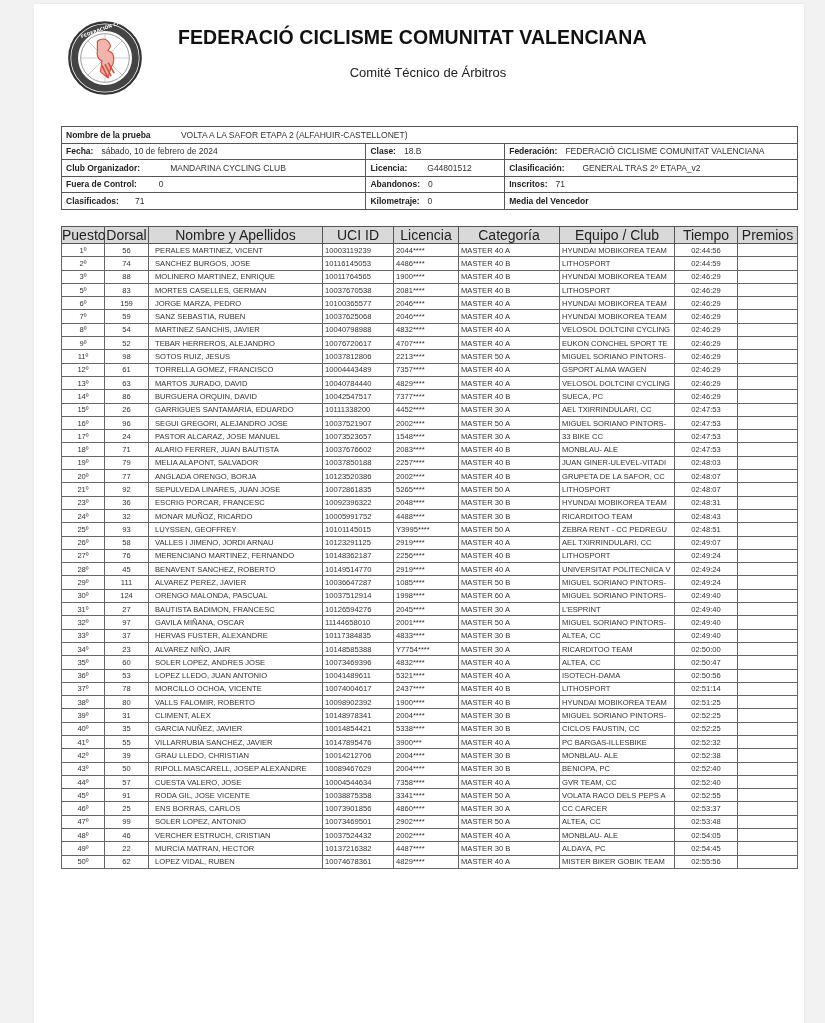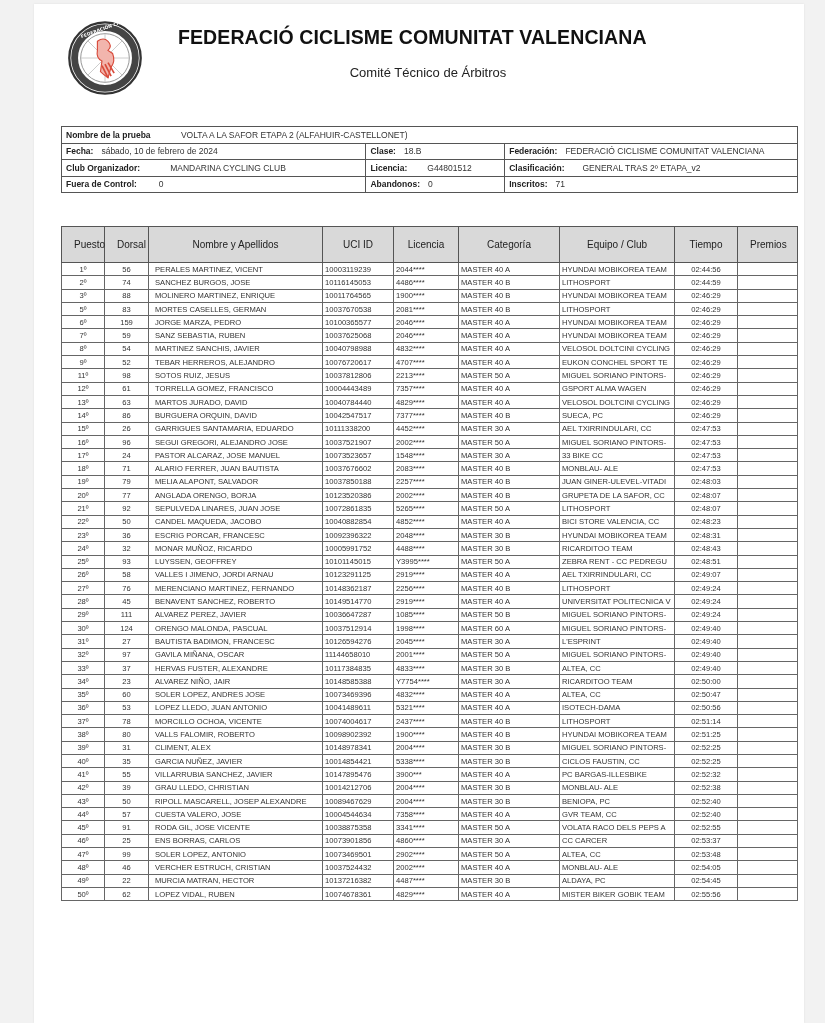--- a/index.html
+++ b/index.html
@@ -38,21 +38,21 @@
   }
   .info .lbl { font-weight: bold; color: #222; margin-right: 8px; }
   .info .val { color: #333; }
   .results {
     position: absolute; left: 61px; top: 226px; width: 736px;
     border-collapse: collapse; font-size: 7.6px; table-layout: fixed;
     border: 1px solid #444;
   }
   .results th {
     background: #d9d9d9; font-weight: normal; color: #222; height: 11px;
-    border: 1px solid #555; padding: 12px; font-size: 10px;
+    border: 1px solid #555; padding: 0; font-size: 14px;
   }
   .results td {
     border: 1px solid #666; height: 12.3px; padding: 0 2px; color: #333;
     white-space: nowrap; overflow: hidden; line-height: 11px;
   }
   .c { text-align: center; }
   .l { text-align: left; }
   .name { padding-left: 6px !important; }
 </style>
 </head>
@@ -106,20 +106,25 @@
   <tr>
     <td><span class="lbl">Club Organizador:</span><span class="val" style="margin-left:22px">MANDARINA CYCLING CLUB</span></td>
     <td><span class="lbl">Licencia:</span><span class="val" style="margin-left:12px">G44801512</span></td>
     <td><span class="lbl">Clasificación:</span><span class="val" style="margin-left:10px">GENERAL TRAS 2º ETAPA_v2</span></td>
   </tr>
   <tr>
     <td><span class="lbl">Fuera de Control:</span><span class="val" style="margin-left:14px">0</span></td>
     <td><span class="lbl">Abandonos:</span><span class="val">0</span></td>
     <td><span class="lbl">Inscritos:</span><span class="val">71</span></td>
   </tr>
+  <tr>
+    <td><span class="lbl">Clasificados:</span><span class="val" style="margin-left:8px">71</span></td>
+    <td><span class="lbl">Kilometraje:</span><span class="val">0</span></td>
+    <td><span class="lbl">Media del Vencedor</span><span class="val"></span></td>
+  </tr>
 </tbody>
   </table>
 
 <table class="results">
   <colgroup>
     <col style="width:43px">
       <col style="width:44px">
       <col style="width:174px">
       <col style="width:71px">
       <col style="width:65px">
@@ -345,31 +350,20 @@
         <td class="c">92</td>
         <td class="l name">SEPULVEDA LINARES, JUAN JOSE</td>
         <td class="l">10072861835</td>
         <td class="l">5265****</td>
         <td class="l">MASTER 50 A</td>
         <td class="l">LITHOSPORT</td>
         <td class="c">02:48:07</td>
         <td class="c"></td>
       </tr>
       <tr>
-        <td class="c">22º</td>
-        <td class="c">50</td>
-        <td class="l name">CANDEL MAQUEDA, JACOBO</td>
-        <td class="l">10040882854</td>
-        <td class="l">4852****</td>
-        <td class="l">MASTER 40 A</td>
-        <td class="l">BICI STORE VALENCIA, CC</td>
-        <td class="c">02:48:23</td>
-        <td class="c"></td>
-      </tr>
-      <tr>
         <td class="c">23º</td>
         <td class="c">36</td>
         <td class="l name">ESCRIG PORCAR, FRANCESC</td>
         <td class="l">10092396322</td>
         <td class="l">2048****</td>
         <td class="l">MASTER 30 B</td>
         <td class="l">HYUNDAI MOBIKOREA TEAM</td>
         <td class="c">02:48:31</td>
         <td class="c"></td>
       </tr>

